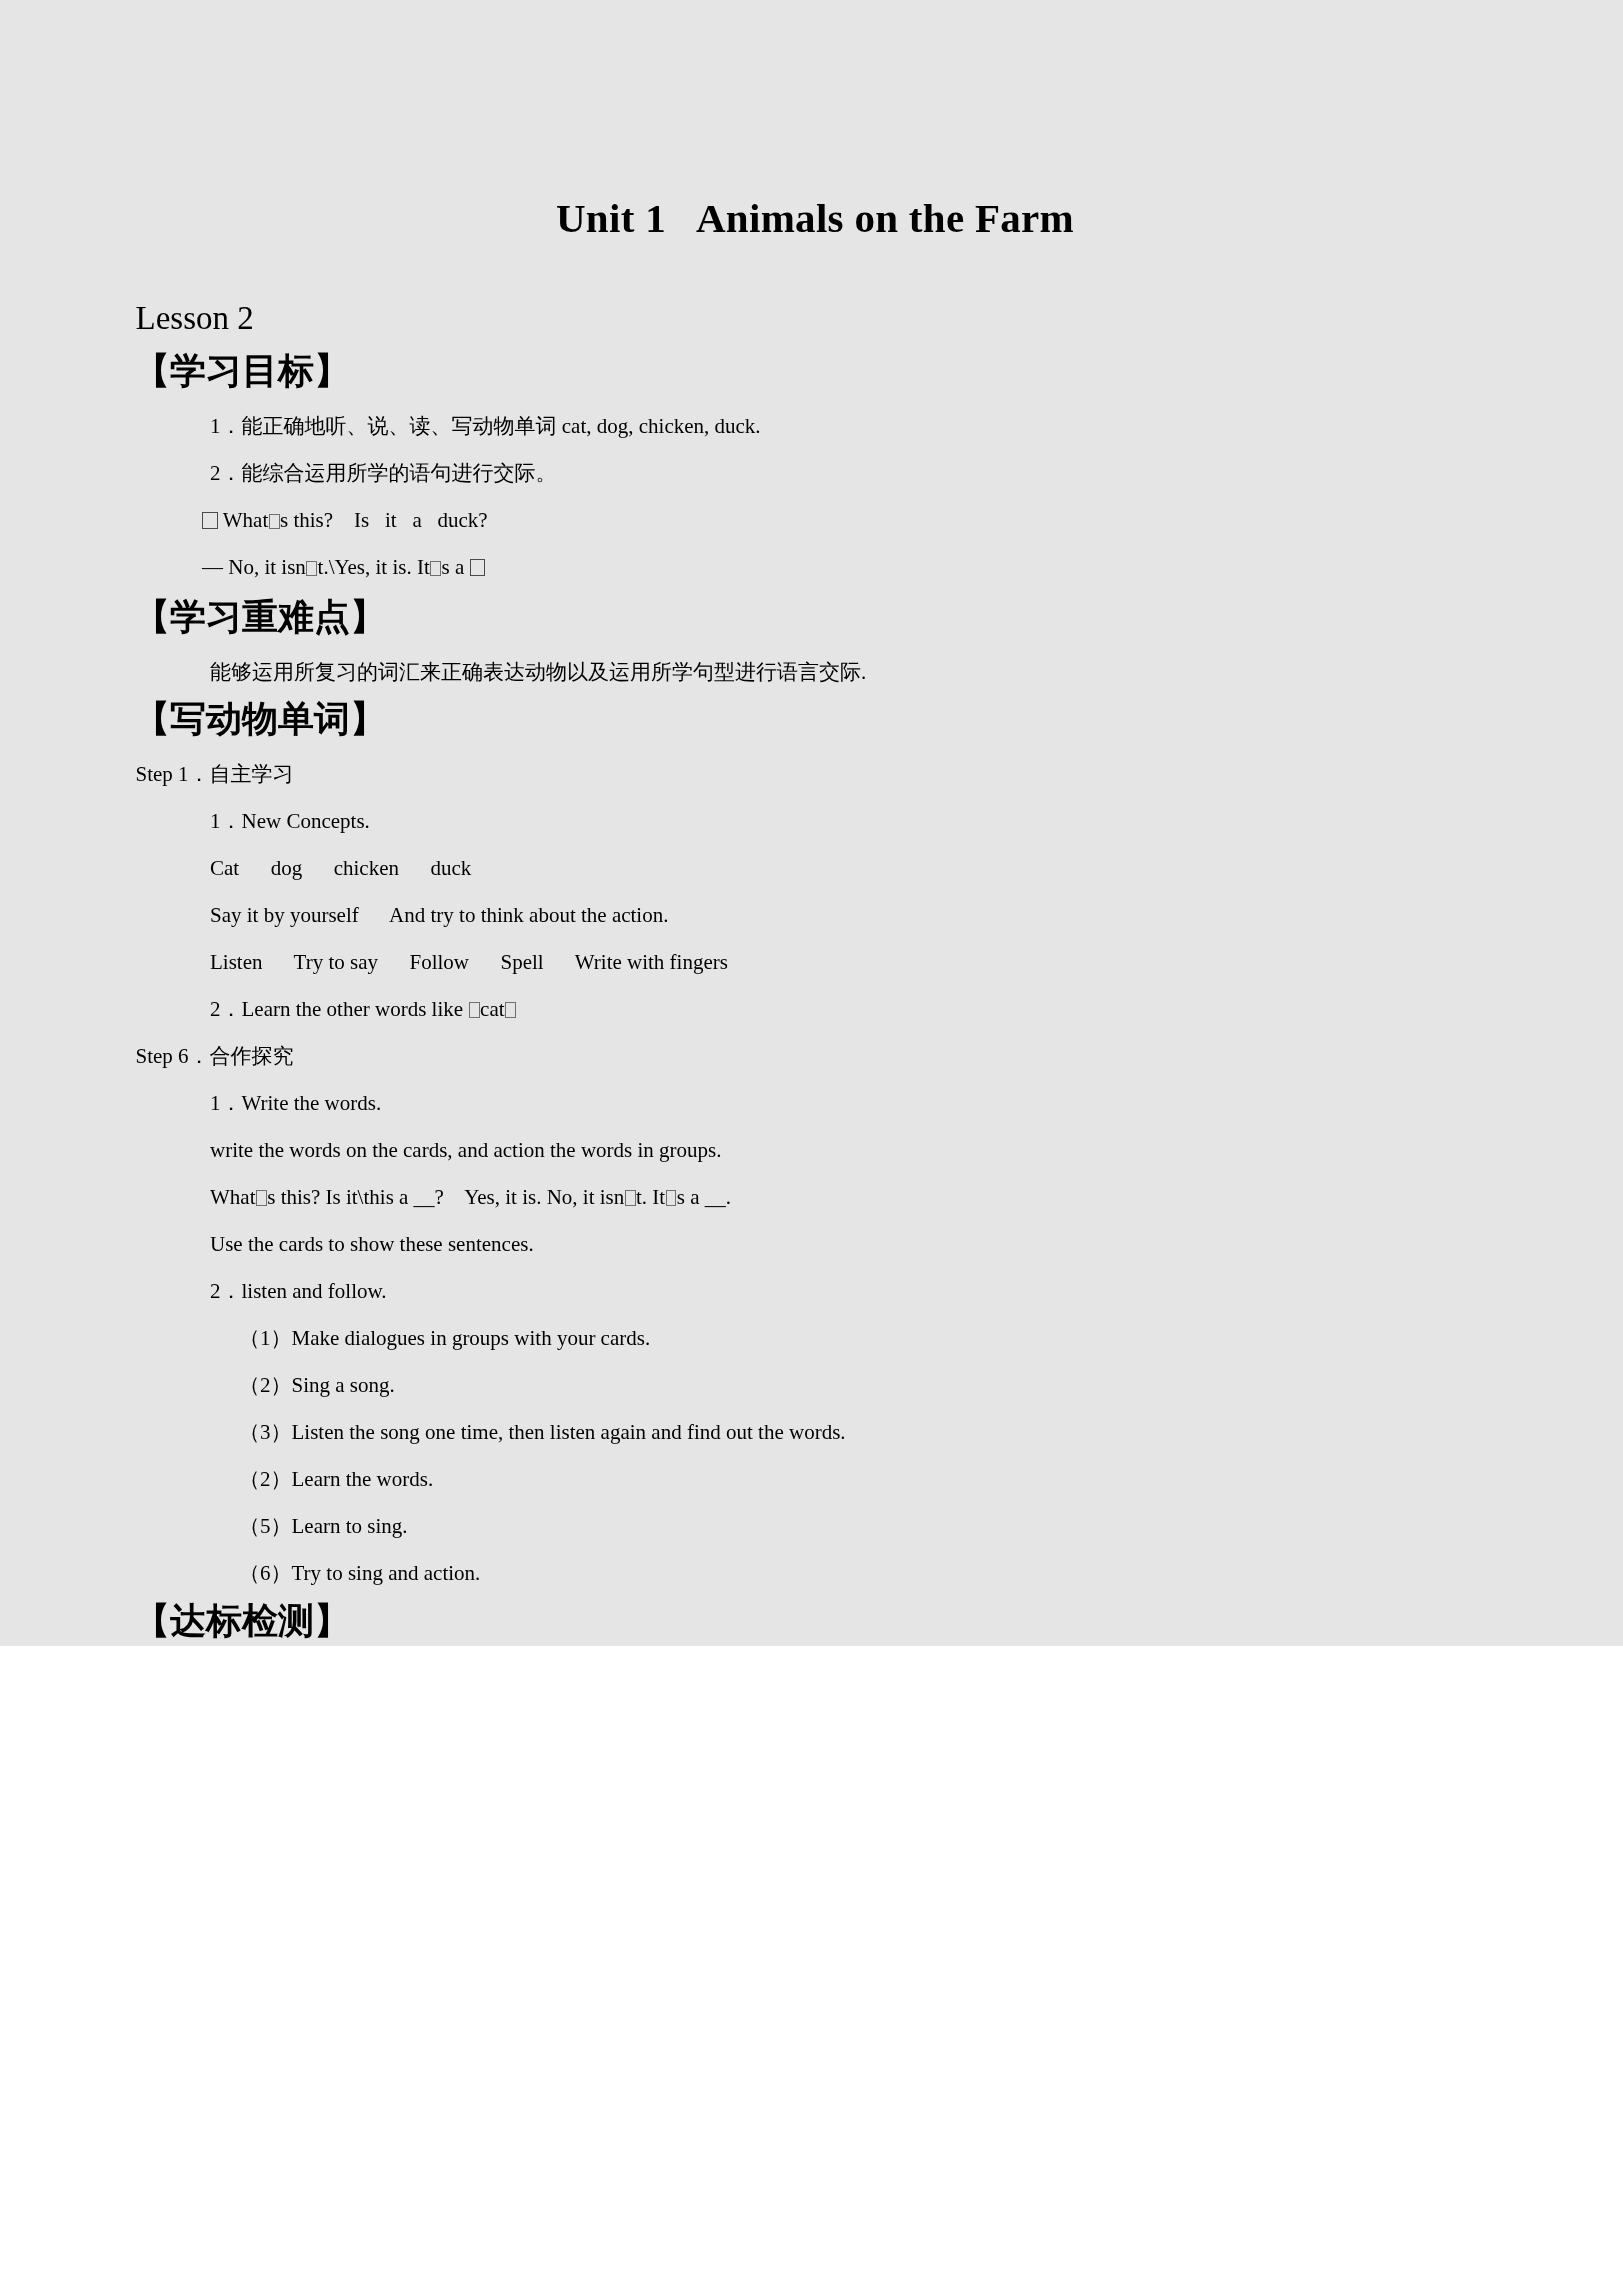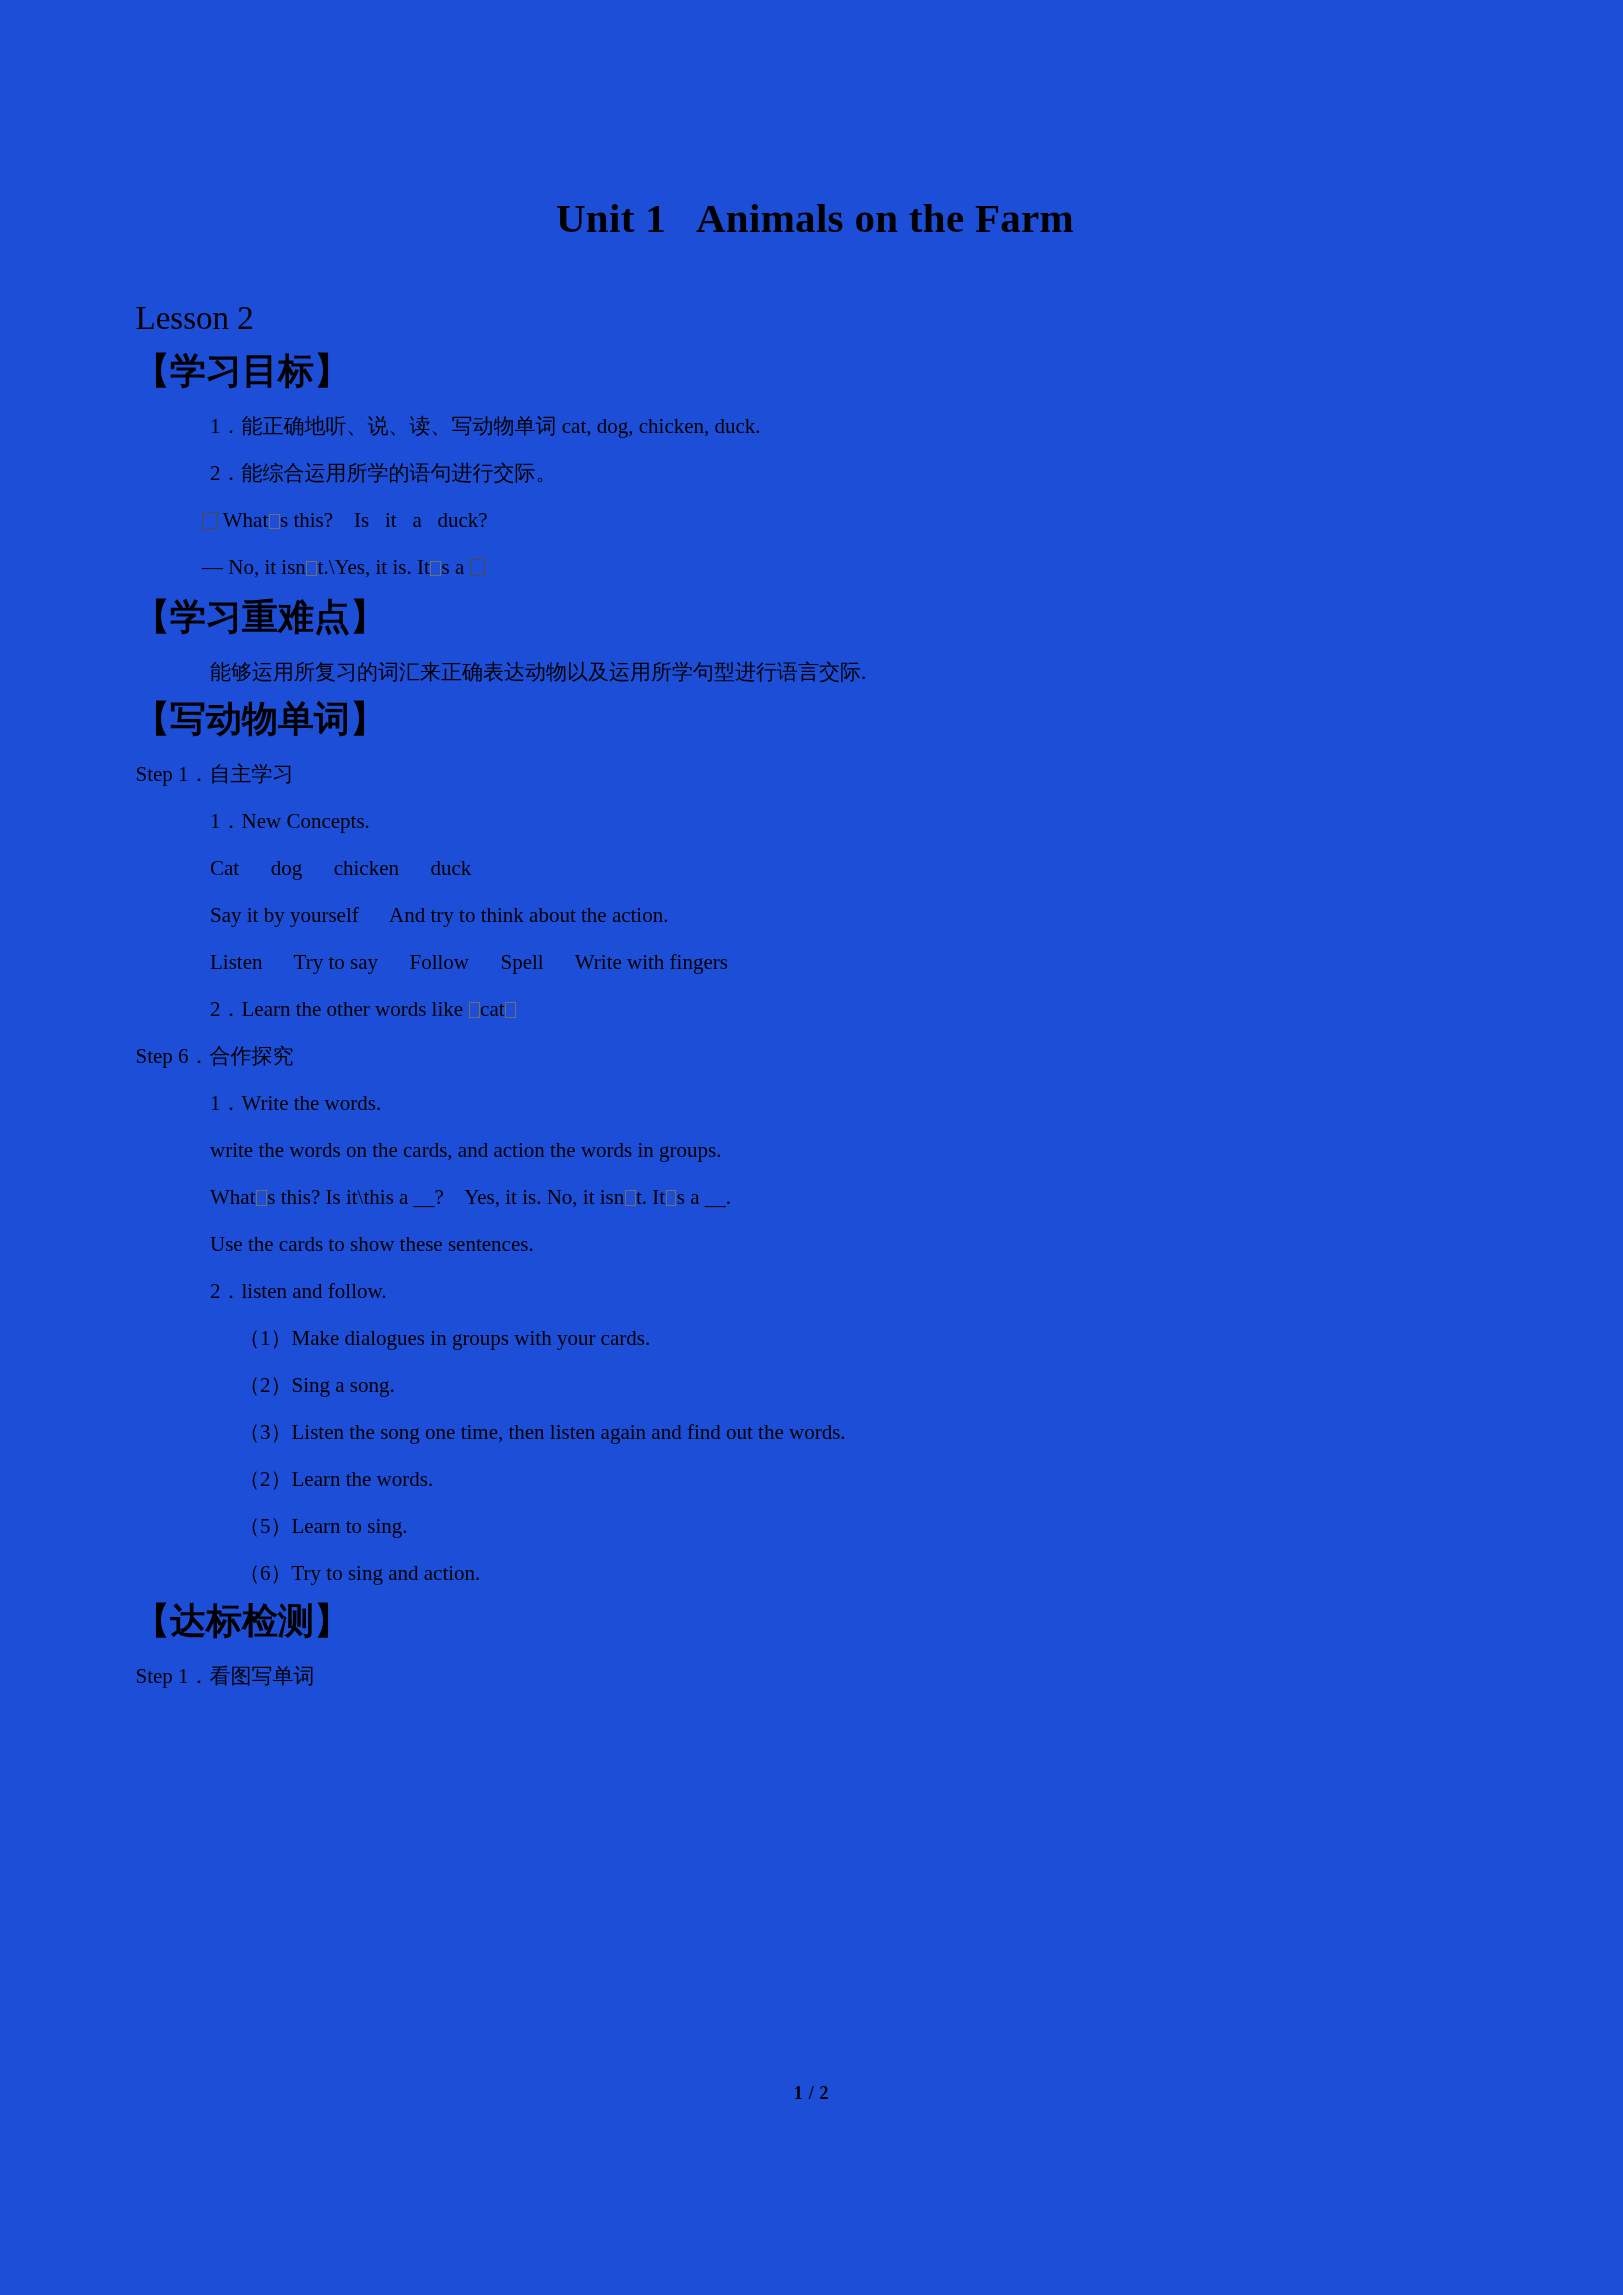--- a/index.html
+++ b/index.html
@@ -8,22 +8,22 @@
     padding: 0;
     background: #ffffff;
   }
   body {
     font-family: "Liberation Serif", "DejaVu Serif", serif;
     color: #000000;
   }
   #page {
     position: relative;
     width: 1623px;
-    height: 2295px;
-    background: #1d4ed8;
+    height: 1646px;
+    background: #e5e5e5;
     box-sizing: border-box;
     padding: 0;
     overflow: hidden;
   }
   
   .sheet {
     position: absolute;
     left: 130px;
     top: 0;
     width: 1370px;

